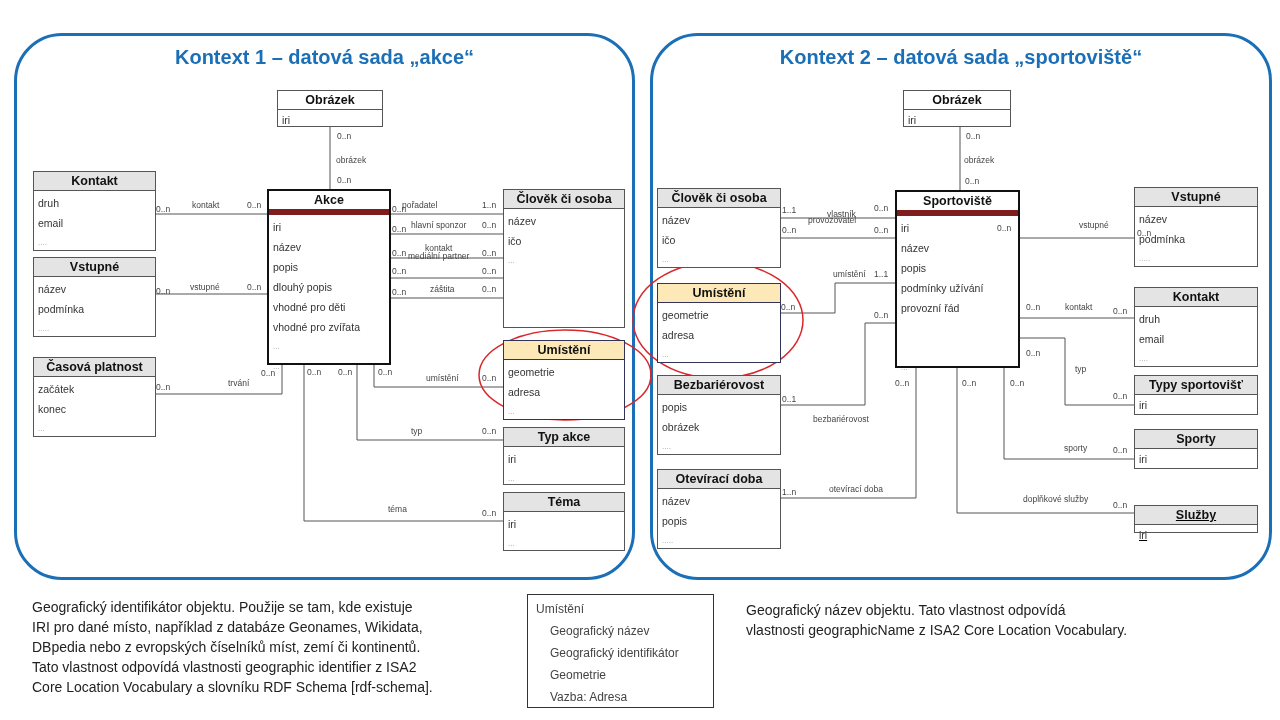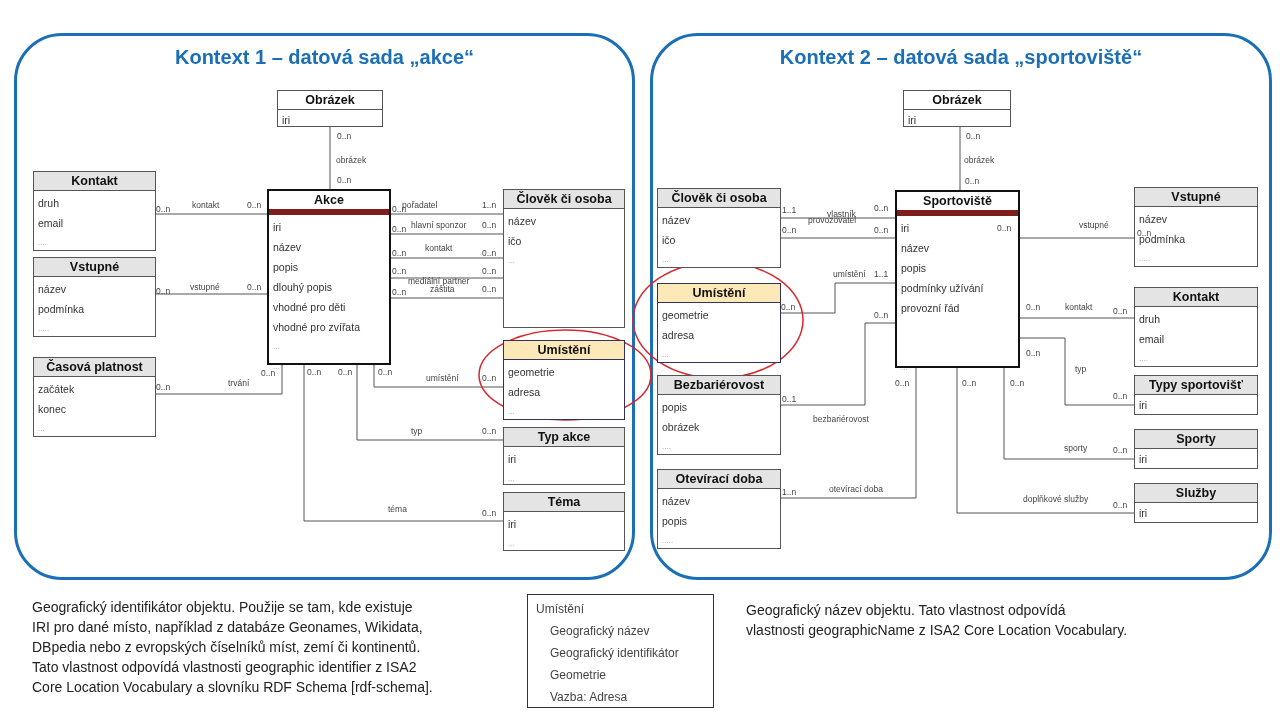--- a/index.html
+++ b/index.html
@@ -171,21 +171,21 @@
 
 <div class="lbl" style="left:392px;top:224px;">0..n</div>
 <div class="lbl" style="left:411px;top:220px;text-align:center;">hlavní sponzor</div>
 <div class="lbl" style="left:482px;top:220px;">0..n</div>
 
 <div class="lbl" style="left:392px;top:248px;">0..n</div>
 <div class="lbl" style="left:425px;top:243px;">kontakt</div>
 <div class="lbl" style="left:482px;top:248px;">0..n</div>
 
 <div class="lbl" style="left:392px;top:266px;">0..n</div>
-<div class="lbl" style="left:408px;top:276px;">mediální partner</div>
+<div class="lbl" style="left:408px;top:251px;">mediální partner</div>
 <div class="lbl" style="left:482px;top:266px;">0..n</div>
 
 <div class="lbl" style="left:392px;top:287px;">0..n</div>
 <div class="lbl" style="left:430px;top:284px;">záštita</div>
 <div class="lbl" style="left:482px;top:284px;">0..n</div>
 
 <div class="lbl" style="left:378px;top:367px;">0..n</div>
 <div class="lbl" style="left:426px;top:373px;">umístění</div>
 <div class="lbl" style="left:482px;top:373px;">0..n</div>
 
@@ -279,21 +279,21 @@
     </div>
 </div>
 
 <div class="entity" style="left:1134px;top:429px;width:124px;height:40px;">
   <div class="hdr">Sporty</div>
   <div class="attrs">
       <div class="attr" style="height:16px;line-height:16px;">iri</div>
     </div>
 </div>
 
-<div class="entity" style="left:1134px;top:483px;width:124px;height:40px;">
+<div class="entity" style="left:1134px;top:505px;width:124px;height:28px;text-decoration:underline;">
   <div class="hdr">Služby</div>
   <div class="attrs">
       <div class="attr" style="height:16px;line-height:16px;">iri</div>
     </div>
 </div>
 
 <div class="lbl" style="left:966px;top:131px;">0..n</div>
 <div class="lbl" style="left:964px;top:155px;">obrázek</div>
 <div class="lbl" style="left:965px;top:176px;">0..n</div>
 

